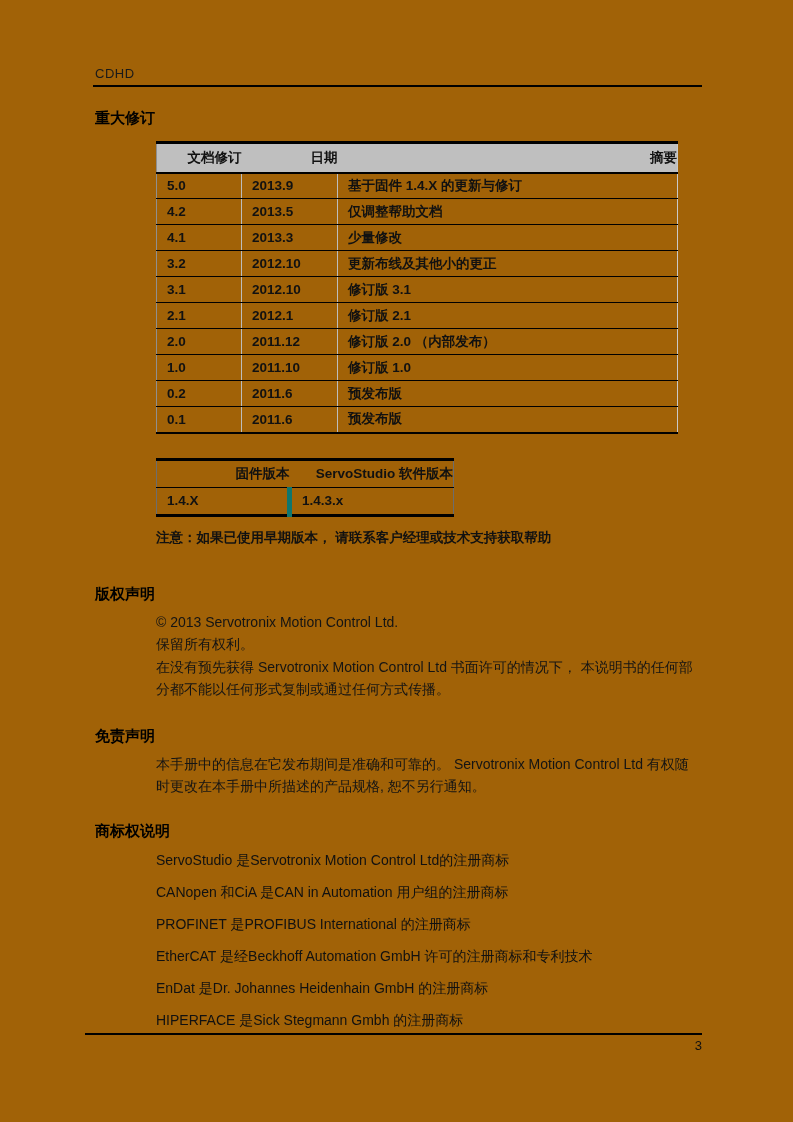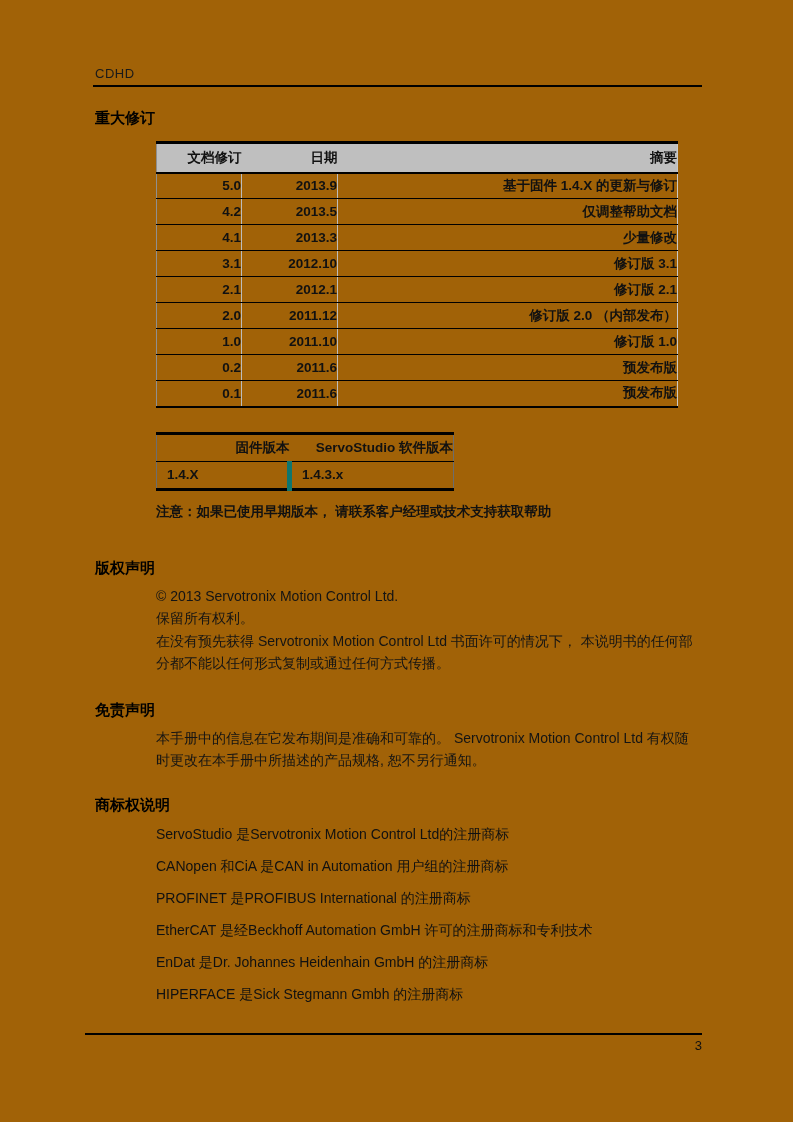--- a/index.html
+++ b/index.html
@@ -54,23 +54,23 @@
   .rev-table thead th {
     text-align: right;
     font-weight: 700;
     padding-left: 26px;
     border-bottom: 2px solid #000;
   }
   .rev-table tbody tr {
     height: 26px;
   }
   .rev-table tbody td {
+    padding-left: 10px;
     font-weight: 600;
     border-bottom: 1.5px solid #000;
-    text-align: right;
   }
   .rev-table tbody td.cell-version,
   .rev-table tbody td.cell-date { border-right: 1px solid #bdbdbd; }
   .rev-table tbody tr:last-child td { border-bottom: 2px solid #000; }
 
   
   .ver-table {
     width: 297px;
     margin-top: 24px;
     border-top: 3px solid #000;
@@ -166,20 +166,25 @@
           <td class="cell-version">4.2</td>
           <td class="cell-date">2013.5</td>
           <td class="cell-summary">仅调整帮助文档</td>
         </tr>
           <tr>
           <td class="cell-version">4.1</td>
           <td class="cell-date">2013.3</td>
           <td class="cell-summary">少量修改</td>
         </tr>
           <tr>
+          <td class="cell-version">3.2</td>
+          <td class="cell-date">2012.10</td>
+          <td class="cell-summary">更新布线及其他小的更正</td>
+        </tr>
+          <tr>
           <td class="cell-version">3.1</td>
           <td class="cell-date">2012.10</td>
           <td class="cell-summary">修订版 3.1</td>
         </tr>
           <tr>
           <td class="cell-version">2.1</td>
           <td class="cell-date">2012.1</td>
           <td class="cell-summary">修订版 2.1</td>
         </tr>
           <tr>

